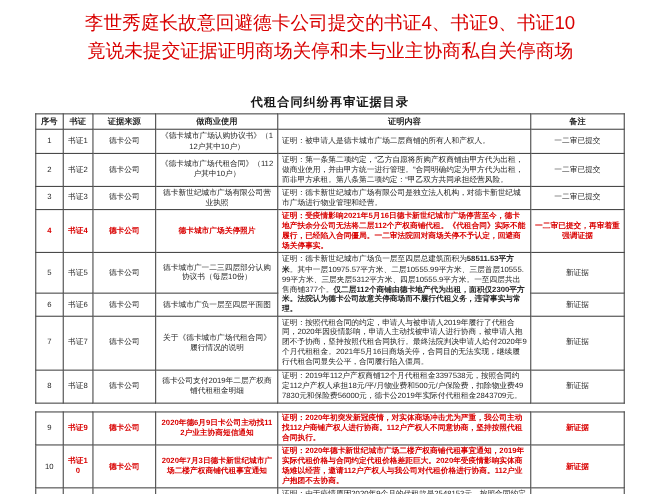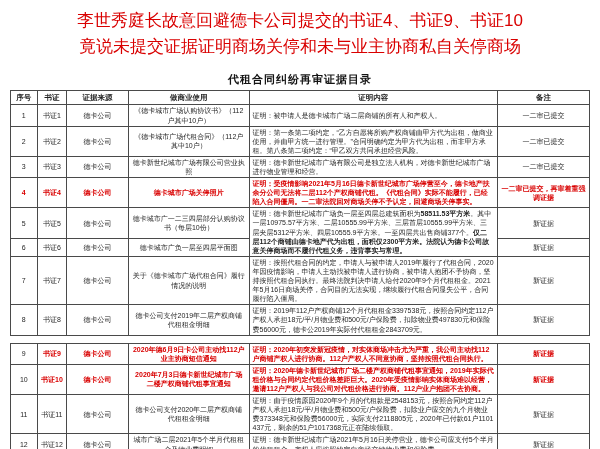--- a/index.html
+++ b/index.html
@@ -20,25 +20,25 @@
     font-size:17px;
     line-height:1.55;
     text-align:center;
     margin:2px 12px 0;
   }
   .table-caption{
     font-size:11px;
     font-weight:bold;
     text-align:center;
     color:#141414;
-    margin:11px 0 3px;
+    margin:24px 0 3px;
     letter-spacing:1px;
   }
   table{
-    width:580px;
+    width:536px;
     margin:0 auto;
     border-collapse:collapse;
     table-layout:fixed;
     font-size:7px;
   }
   #tbl-2{margin-top:7px;}
   th,td{
     border:1px solid var(--line);
     padding:1px 3px;
     line-height:1.3;

